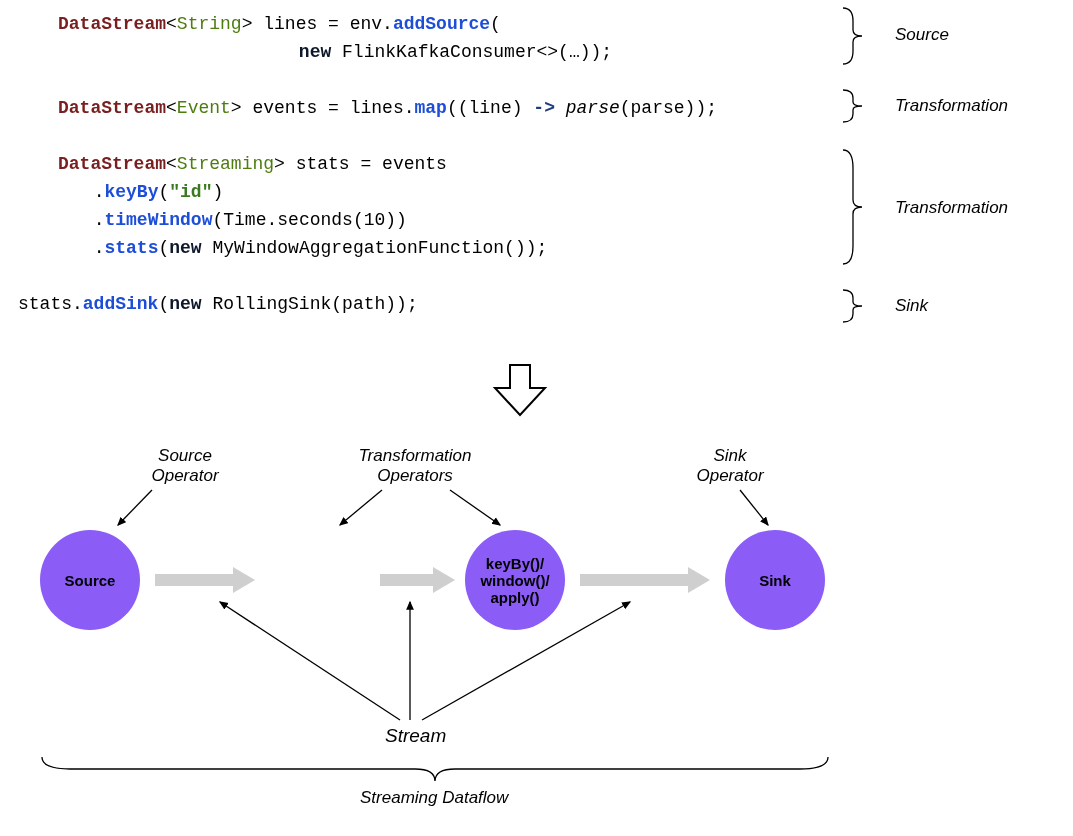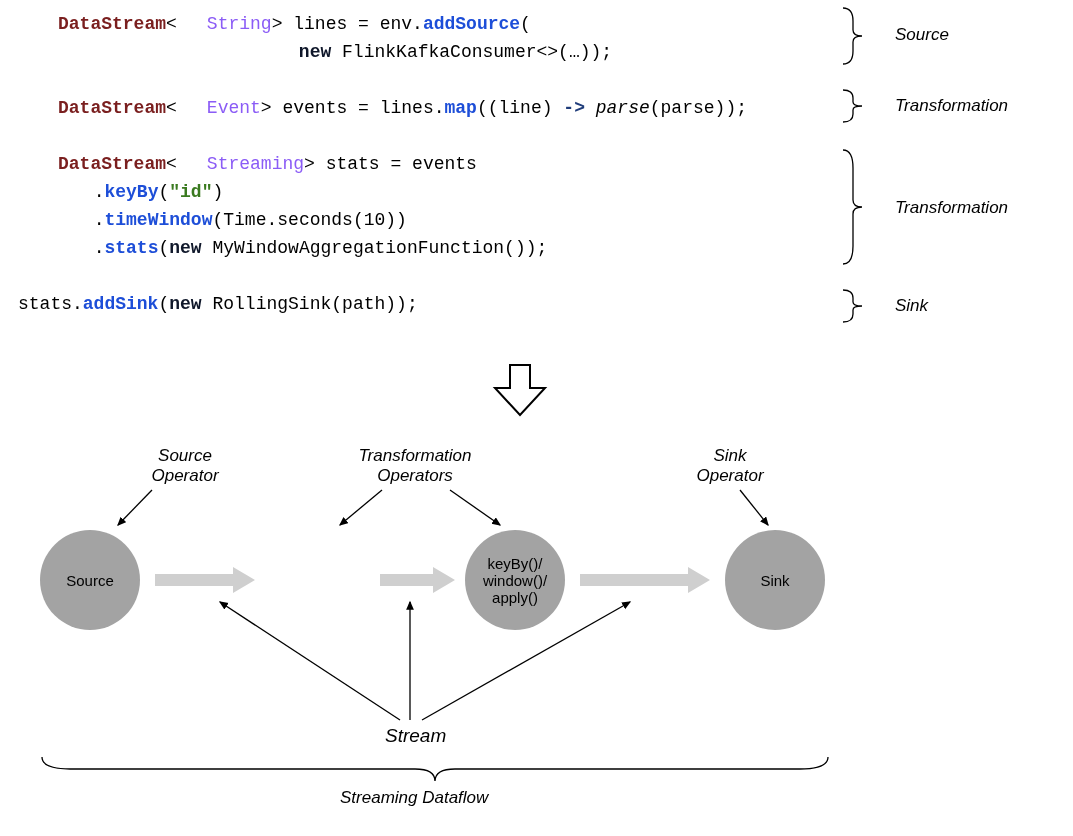--- a/index.html
+++ b/index.html
@@ -15,21 +15,21 @@
     position: absolute;
     left: 18px;
     top: 10px;
     font-family: "Courier New", monospace;
     font-size: 18px;
     line-height: 28px;
     white-space: pre;
     color: #000;
   }
   .kw-class { color: #7a1f1f; font-weight: bold; margin-left: 40px; }
-  .kw-type  { color: #8b5cf6; margin-left: 30px; }
+  .kw-type  { color: #4d7c0f; }
   .kw-method{ color: #1d4ed8; font-weight: bold; }
   .kw-new   { color: #0f172a; font-weight: bold; }
   .kw-arrow { color: #1f3c7a; font-weight: bold; }
   .kw-string{ color: #3a7a1f; font-weight: bold; }
   .kw-italic{ font-style: italic; }
 
   .brace {
     position: absolute;
     font-family: serif;
     color: #000;
@@ -66,27 +66,28 @@
     font-style: italic;
     font-size: 17px;
     text-align: center;
     line-height: 20px;
   }
   .circle {
     position: absolute;
     width: 100px;
     height: 100px;
     border-radius: 50%;
-    background: #a3a3a3;
+    background: #8b5cf6;
     display: flex;
     align-items: center;
     justify-content: center;
     text-align: center;
     font-size: 15px;
     line-height: 17px;
+    font-weight: bold;
   }
   .grey-arrow {
     position: absolute;
     height: 18px;
   }
   .grey-arrow .shaft {
     position: absolute;
     left: 0;
     top: 3px;
     height: 12px;
@@ -223,15 +224,15 @@
       <div class="head" style="left:108px;"></div>
   </div>
 
   <div class="stream-label" style="left:375px; top:285px;">Stream</div>
 
   <div class="bottom-brace" style="left:30px; top:315px;">
     <svg width="790" height="30">
       <path d="M2,2 Q2,14 30,14 L375,14 Q395,14 395,26 Q395,14 415,14 L760,14 Q788,14 788,2" fill="none" stroke="#000" stroke-width="1.3"></path>
     </svg>
   </div>
-  <div class="dataflow-label" style="left:330px; top:348px;">Streaming Dataflow</div>
+  <div class="dataflow-label" style="left:350px; top:348px;">Streaming Dataflow</div>
 
 </div>
 
 </body></html>

